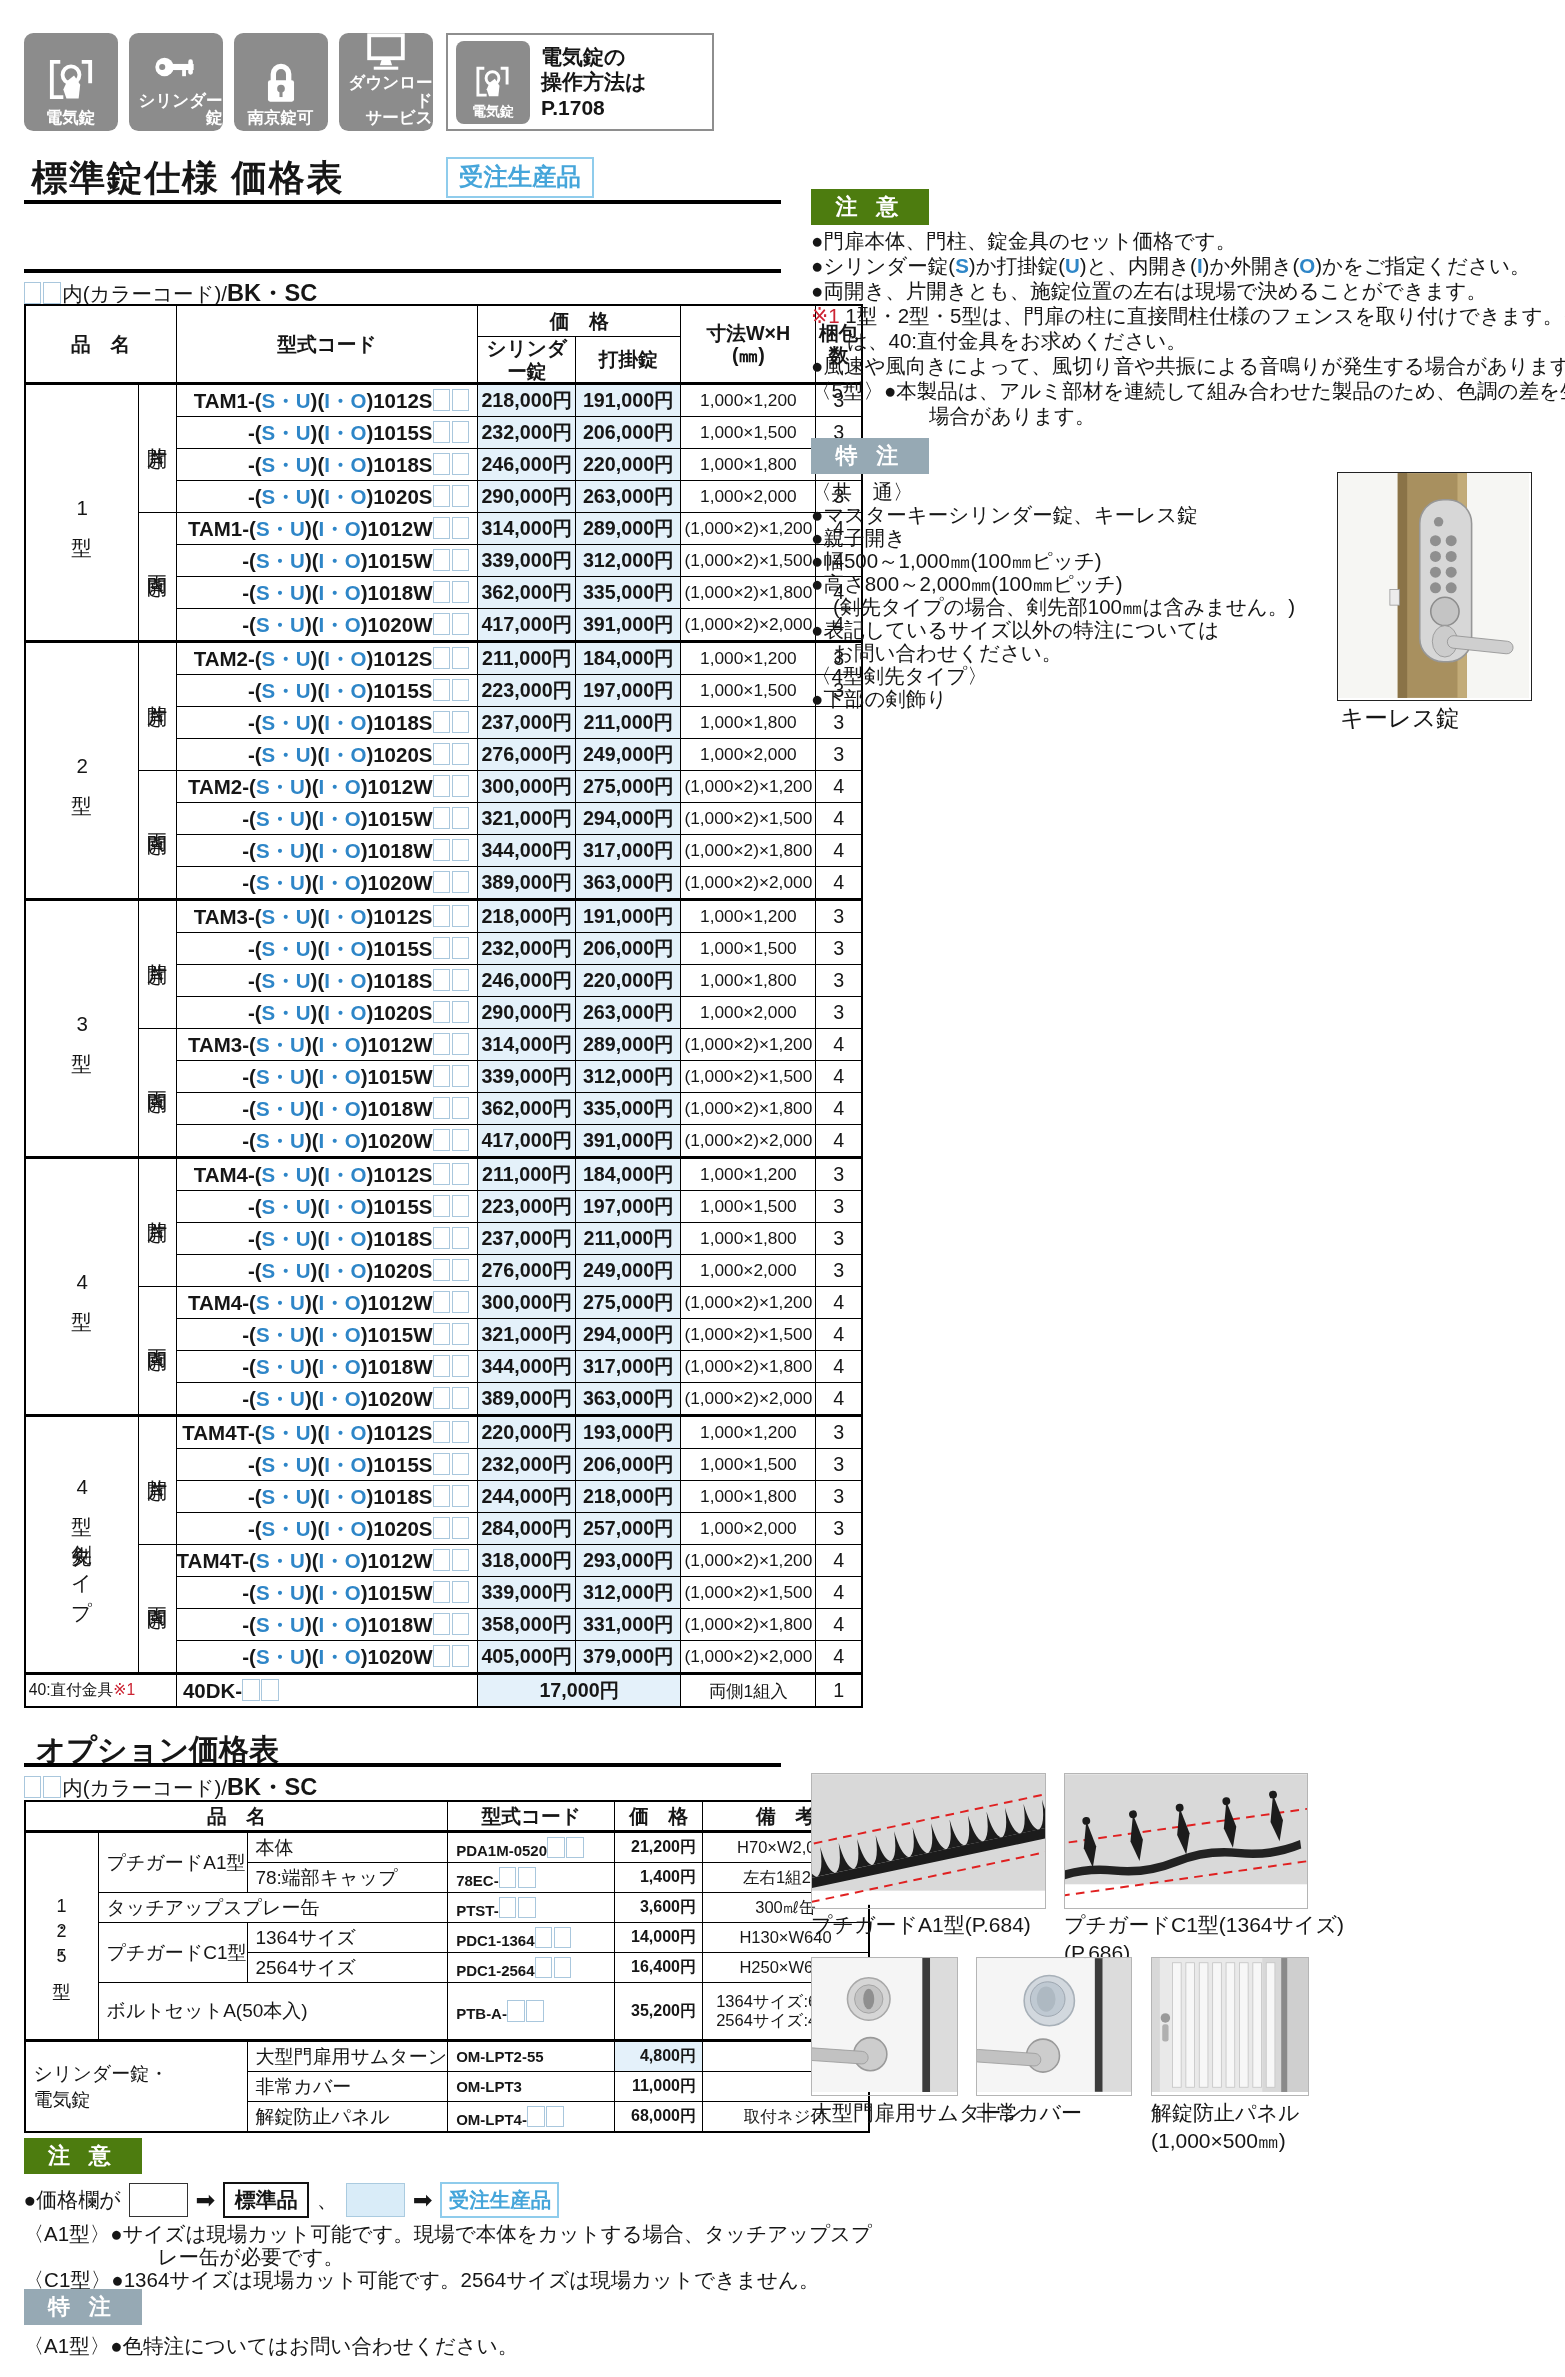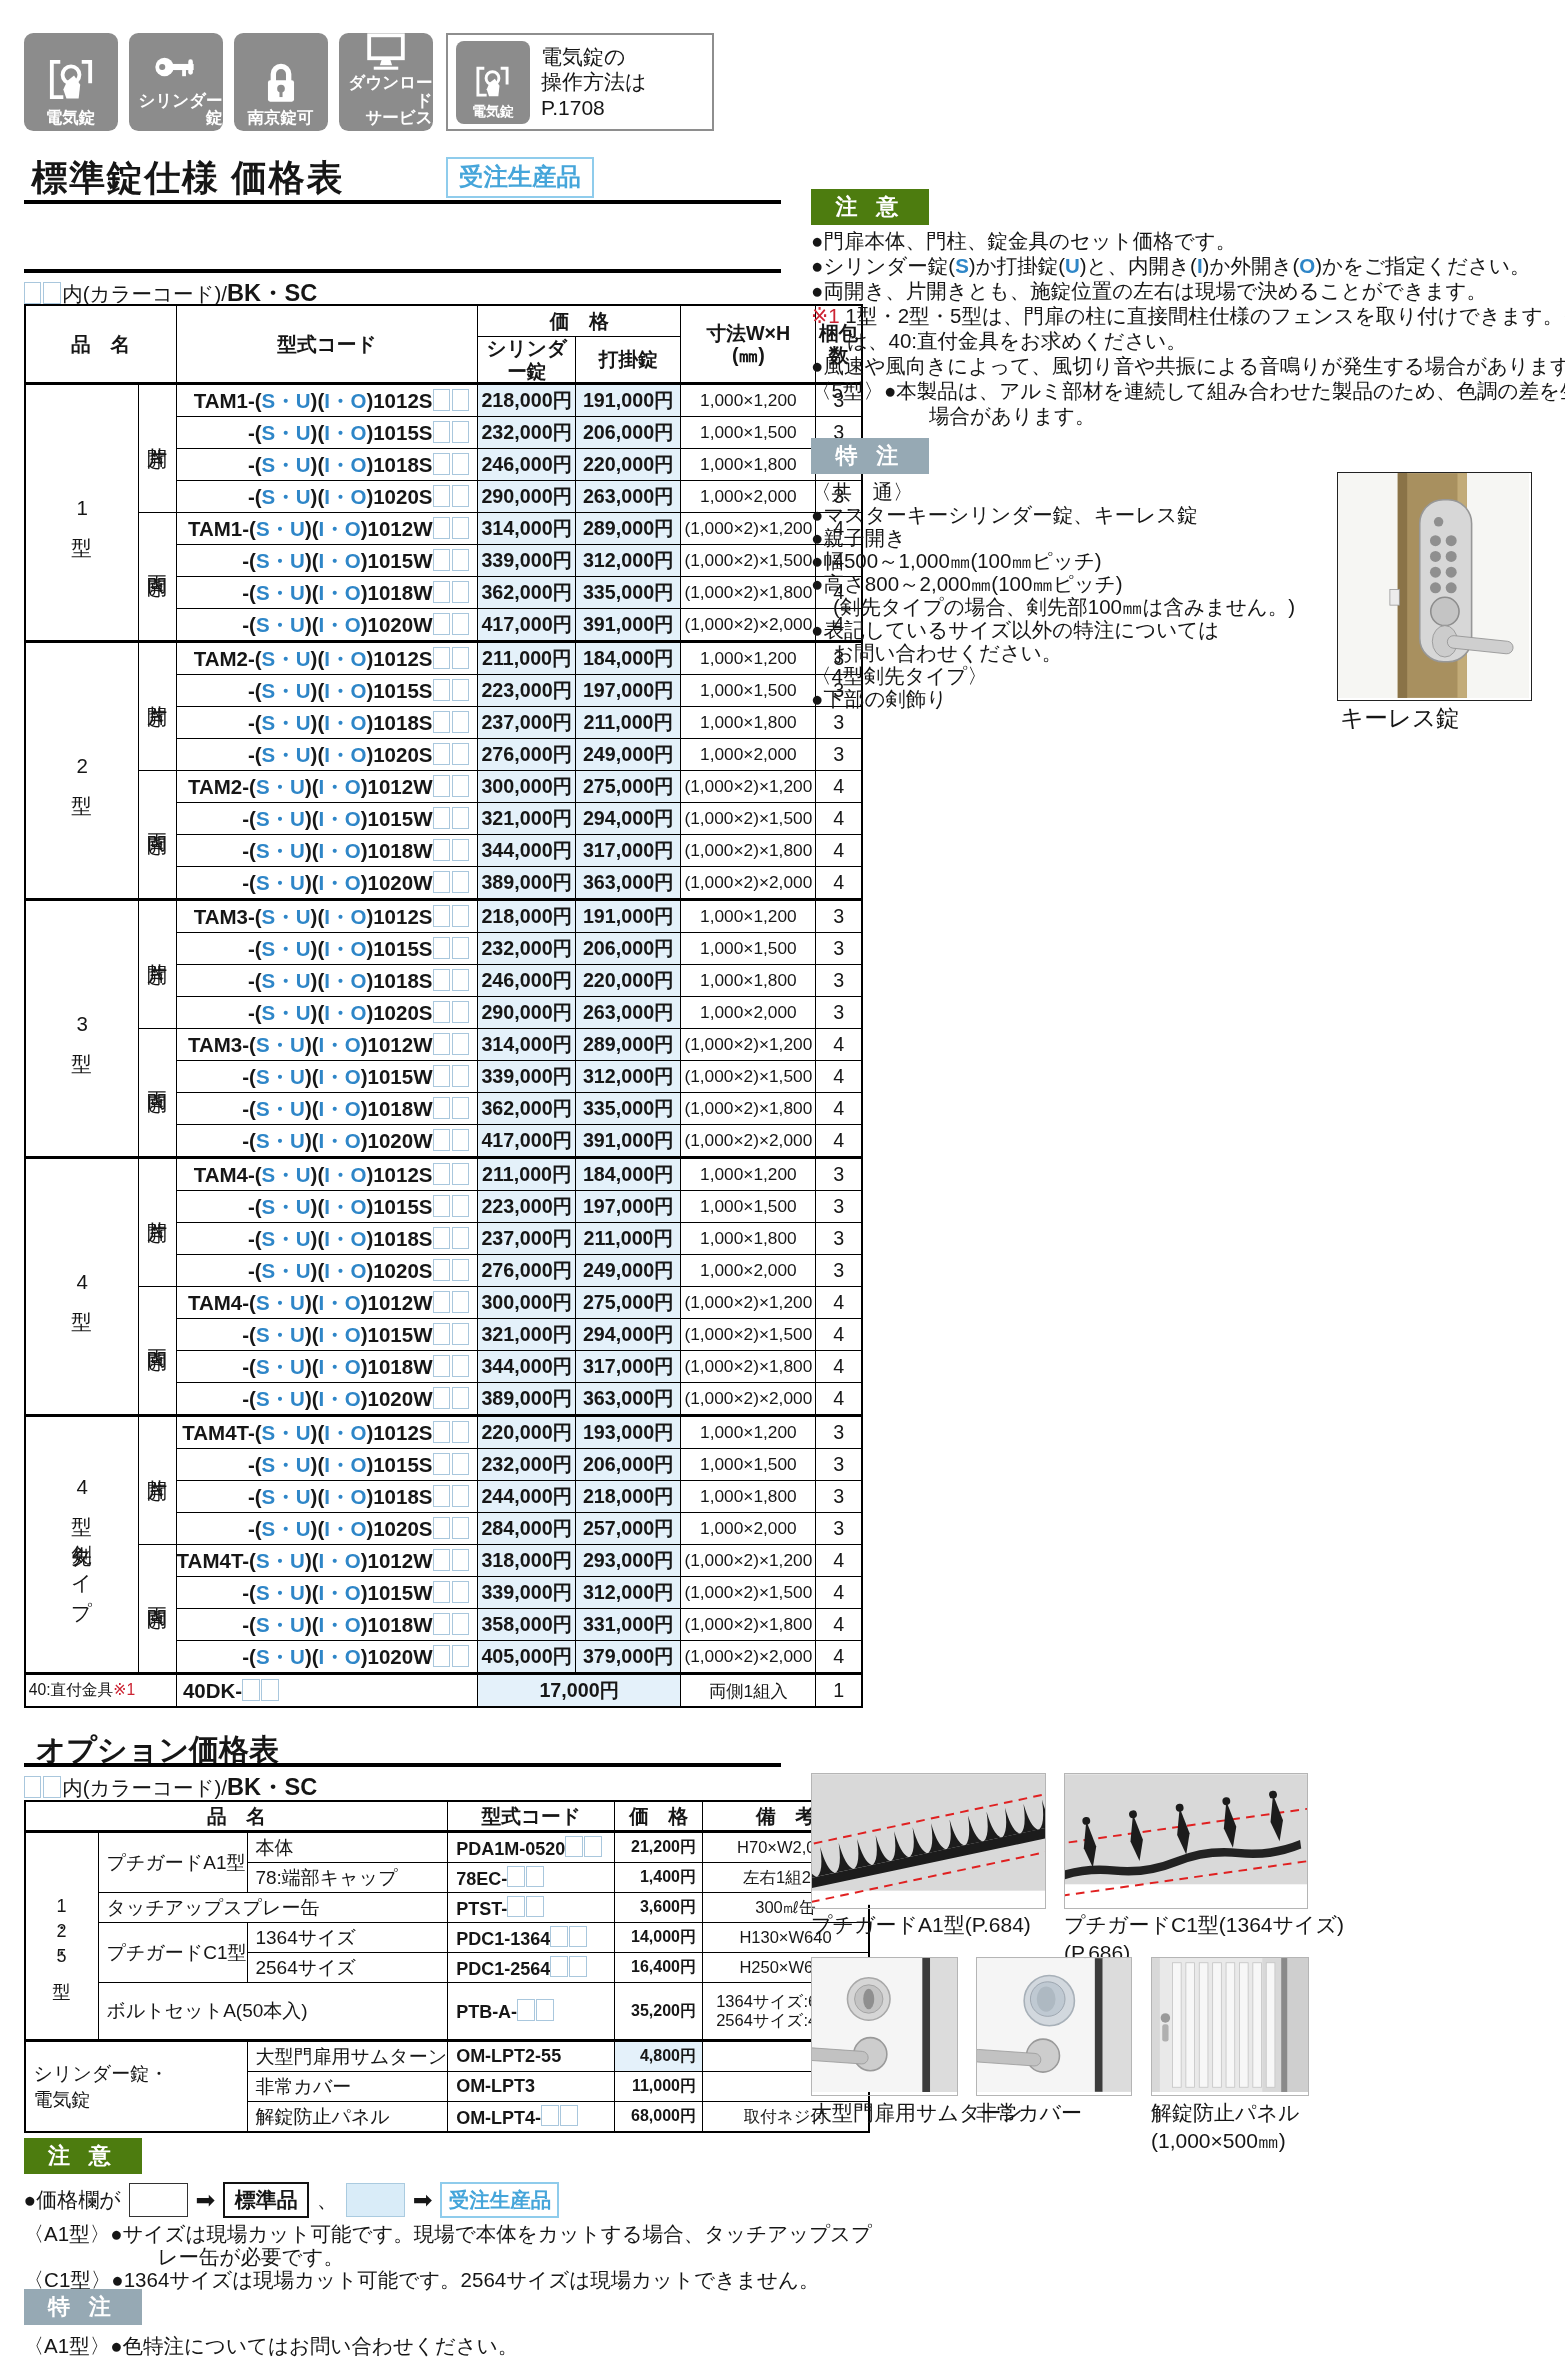--- a/index.html
+++ b/index.html
@@ -7,21 +7,21 @@
 .page{position:relative;width:1565px;height:2377px;background:#fff;overflow:hidden}
 .abs{position:absolute}
 
 #icons-row{left:23.6px;top:33px;display:flex;gap:11px}
 .app-icon{width:94px;height:98px;background:#8c8c8c;border-radius:9.4px;color:#fff;display:flex;flex-direction:column;align-items:center;justify-content:flex-end;padding-bottom:4.7px;box-sizing:border-box}
 .app-icon svg{margin-bottom:1.6px}
 .app-icon-label{font-size:16.5px;line-height:1.05;text-align:right;font-weight:bold;white-space:pre-line}
 .app-icon.small{width:74px;height:83px;border-radius:7.9px}
 .app-icon.small .app-icon-label{font-size:14px}
 #elec-note{left:446px;top:33px;width:268px;height:98px;border:2.4px solid #8e8e8e;display:flex;align-items:center;gap:11px;padding:4.7px 7.9px;box-sizing:border-box;background:#fff}
-#elec-text{font-size:21px;font-weight:normal;line-height:1.22}
+#elec-text{font-size:21px;font-weight:bold;line-height:1.22}
 
 #page-title{left:23.6px;top:146px;font-size:36px;font-weight:bold;letter-spacing:1.6px;margin:8px}
 #title-badge{left:446px;top:157px;font-size:24.4px;font-weight:bold;color:#45a5da;border:2.4px solid #8fccec;padding:2.4px 11px;background:#fff}
 .rule{left:23.6px;width:757px;height:3.9px;background:#000}
 #rule1{top:200px}#rule2{top:269px}#rule3{top:1763px}
 #legend{left:23.6px;top:206px;display:grid;grid-template-columns:236px auto;grid-auto-rows:30px;font-size:22px;align-items:center}
 .legend-key{font-weight:bold;color:#2e86c8;font-size:23.6px}
 #colorcode{left:23.6px;top:277px;font-size:20.5px}
 #colorcode2{left:23.6px;top:1771px;font-size:20.5px}
 .ccodes{font-weight:bold;font-size:23.6px}
@@ -42,21 +42,21 @@
 .codecell.left{text-align:left;padding-left:6.3px}
 .code-blue{color:#2e86c8}
 .price{background:#e4f1fa;text-align:center;font-size:19.7px;font-weight:bold;white-space:nowrap}
 .dim{text-align:center;font-size:17.3px;white-space:nowrap}
 .pack{text-align:center;font-size:19.7px}
 .fname{font-size:15.7px;text-align:left;padding-left:3.1px;white-space:nowrap}
 .red{color:#cc2433}
 
 #option-table td{height:29px}
 .name1,.name2{font-size:19px;text-align:left;padding-left:7.9px;white-space:nowrap}
-.ocode{font-size:18px;font-weight:bold;text-align:left;padding-left:7.9px;white-space:nowrap}
+.ocode{font-size:15px;font-weight:bold;text-align:left;padding-left:7.9px;white-space:nowrap}
 .oprice{text-align:right;padding-right:6.3px;font-weight:bold;font-size:16px;white-space:nowrap}
 .oprice.blue{background:#e4f1fa}
 .remark{text-align:center;font-size:16.5px;line-height:1.15}
 
 .sec-label{width:118px;height:36px;color:#fff;font-size:22px;font-weight:bold;display:flex;align-items:center;justify-content:center;letter-spacing:6.3px}
 .caution-bg{background:#4d7c0f}
 .custom-bg{background:#96a9b4}
 .notes{font-size:20.5px}
 .note-line{white-space:nowrap}
 #caution-notes{left:811px;top:228px;line-height:25px}

